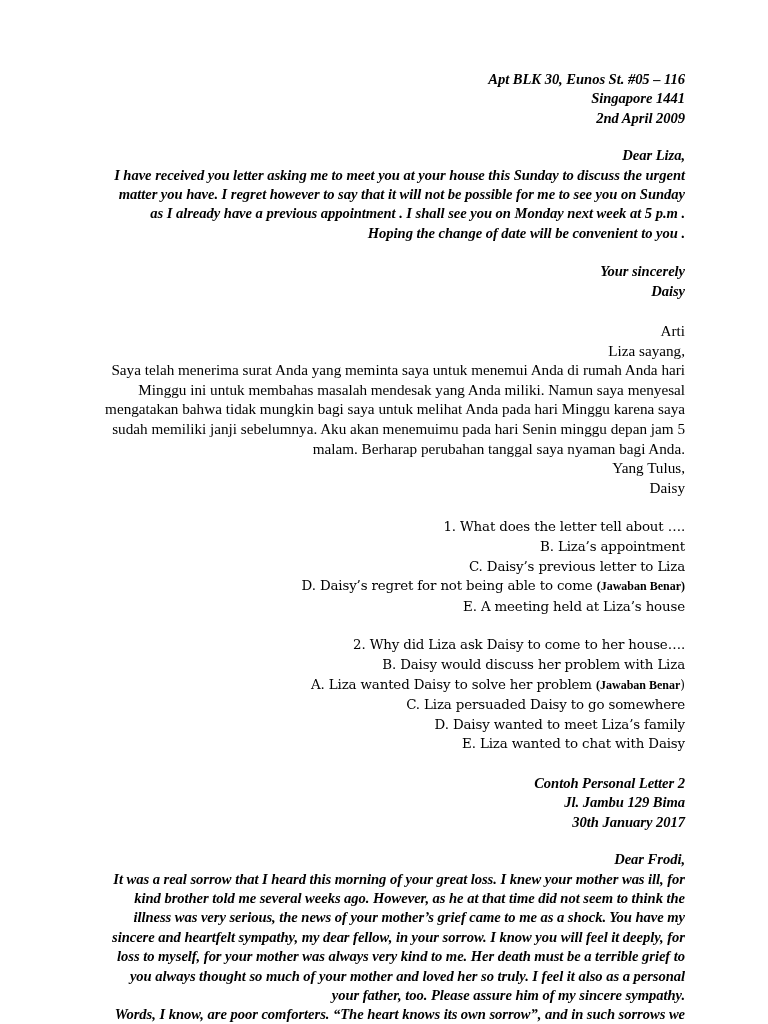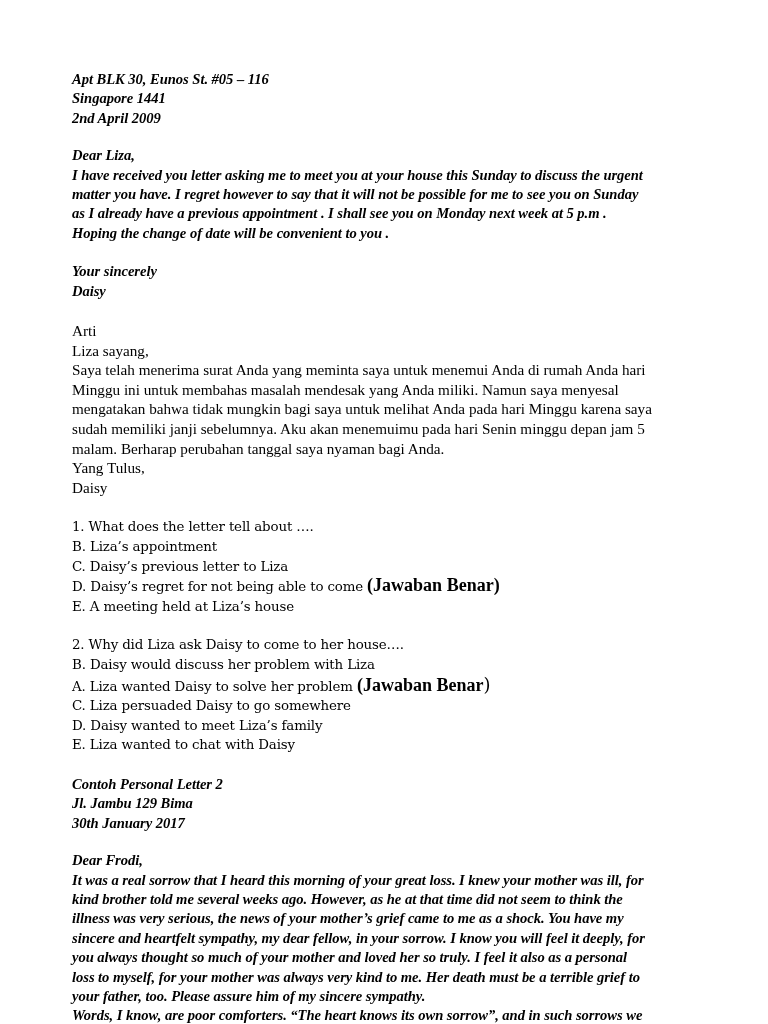--- a/index.html
+++ b/index.html
@@ -23,20 +23,21 @@
     height: 1024px;
     background: #ffffff;
     box-sizing: border-box;
     padding: 70px 83px 0 72px;
   }
 
   
   .blk {
     margin: 0;
     padding: 0;
+    text-align: right;
   }
 
   
   .letter {
     font-family: "Liberation Serif", "DejaVu Serif", serif;
     font-weight: bold;
     font-style: italic;
     font-size: 14.6px;
     line-height: 19.4px;
     letter-spacing: -0.05px;
@@ -57,21 +58,21 @@
     font-weight: normal;
     font-style: normal;
     font-size: 13.4px;
     line-height: 19.6px;
     letter-spacing: -0.15px;
   }
   .quiz .answer-tag {
     font-family: "Liberation Serif", "DejaVu Serif", serif;
     font-weight: bold;
     font-style: normal;
-    font-size: 18px;
+    font-size: 12px;
     letter-spacing: 0;
   }
   .quiz .paren {
     font-family: "DejaVu Serif", "Liberation Serif", serif;
     font-weight: normal;
   }
   .quiz .paren-bold {
     font-family: "Liberation Serif", "DejaVu Serif", serif;
     font-weight: bold;
   }
@@ -163,20 +164,20 @@
   </div>
 
   <div class="gap-md"></div>
 
   <div class="blk letter">
     <span class="line">Dear Frodi,</span>
     <span class="line">It was a real sorrow that I heard this morning of your great loss. I knew your mother was ill, for</span>
     <span class="line">kind brother told me several weeks ago. However, as he at that time did not seem to think the</span>
     <span class="line cond">illness was very serious, the news of your mother’s grief came to me as a shock. You have my</span>
     <span class="line">sincere and heartfelt sympathy, my dear fellow, in your sorrow. I know you will feel it deeply, for</span>
+    <span class="line">loss to myself, for your mother was always very kind to me. Her death must be a terrible grief to</span>
     <span class="line">you always thought so much of your mother and loved her so truly. I feel it also as a personal</span>
-    <span class="line">loss to myself, for your mother was always very kind to me. Her death must be a terrible grief to</span>
     <span class="line">your father, too. Please assure him of my sincere sympathy.</span>
     <span class="line cond">Words, I know, are poor comforters. “The heart knows its own sorrow”, and in such sorrows we</span>
 
   </div>
 
 </div>
 
 </body></html>

